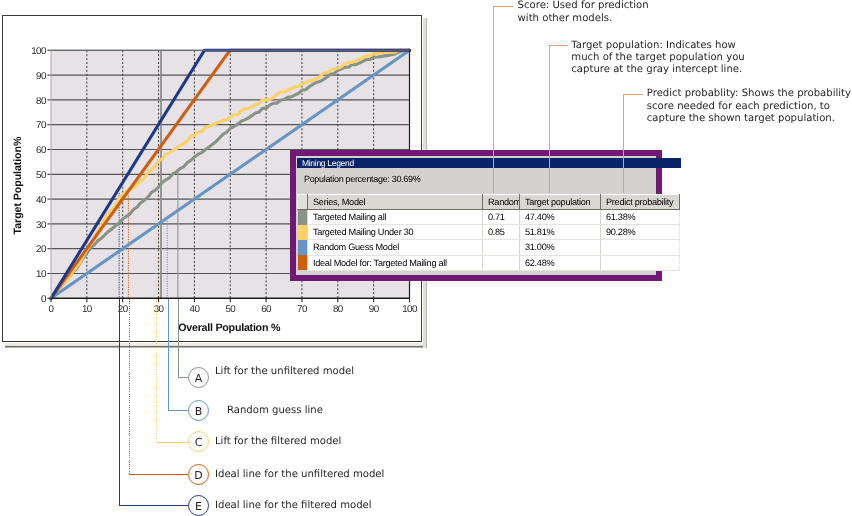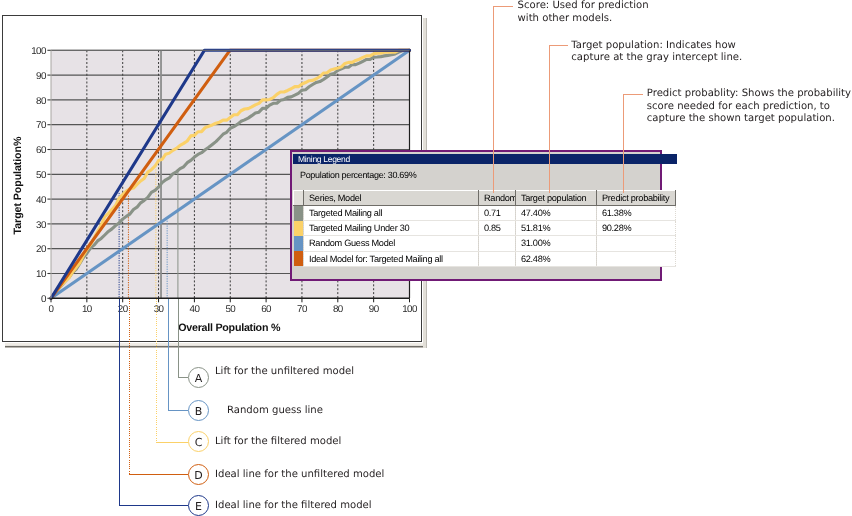--- a/index.html
+++ b/index.html
@@ -8,21 +8,21 @@
   *{-webkit-font-smoothing:antialiased;}
   .abs{position:absolute;}
 
   
   #chart-frame{left:2px;top:15px;width:420px;height:327px;background:#fff;border:1px solid #3b3b3b;box-sizing:border-box;}
   #chart-frame-shadow{left:5px;top:343px;width:422px;height:5px;background:linear-gradient(#efece6 0 1.5px,#e4e1da 1.5px 3px,#6f6d68 3px 4.2px,#b9b6b0 4.2px 5px);}
   #chart-frame-shadow2{left:423px;top:18px;width:4px;height:330px;background:linear-gradient(to right,#e2dfd8 0 3px,#bdbab4 3px 4px);}
 
   
   #legend-panel{left:290px;top:150px;width:372px;height:131px;background:#d4d2ce;
-                border:2px solid #701a75;box-sizing:border-box;}
+                border:6px solid #701a75;box-sizing:border-box;}
   #legend-title{position:absolute;left:1px;top:2px;width:384px;height:10px;background:#0a2468;color:#fff;
                 font-size:8.5px;line-height:10px;padding-left:5px;box-sizing:border-box;letter-spacing:-0.3px;}
   #legend-pop{position:absolute;left:8px;top:18px;font-size:9px;letter-spacing:-0.32px;color:#000;}
   #legend-table{position:absolute;left:1px;top:38px;width:383px;border-collapse:collapse;font-size:9.2px;
                 letter-spacing:-0.3px;table-layout:fixed;}
   #legend-table th{background:#d9d7d2;border:1px solid #6f6d68;border-top-color:#ffffff;border-left-color:#ffffff;
                    font-weight:normal;text-align:left;padding:0 0 0 5px;height:15px;color:#000;box-sizing:border-box;
                    overflow:hidden;white-space:nowrap;vertical-align:middle;}
   #legend-table td{background:#fff;border-bottom:1px solid #e6e4e0;border-right:1px dotted #ddd9d2;
                    padding:0 0 0 5px;height:15.2px;color:#000;
@@ -188,20 +188,21 @@
     <div class="abs cl" style="left: 492.9px; top: 5.7px; width: 1px; height: 187.3px;"></div>
     <div class="abs cl" style="left: 492.9px; top: 5.7px; width: 20.1px; height: 1px;"></div>
     <div class="abs callout-text" style="left: 517.6px; top: 0.3px;">
       <div>Score: Used for prediction</div>
       <div>with other models.</div>
     </div>
     <div class="abs cl" style="left: 548.6px; top: 44.9px; width: 1px; height: 148.1px;"></div>
     <div class="abs cl" style="left: 548.6px; top: 44.9px; width: 19.5px; height: 1px;"></div>
     <div class="abs callout-text" style="left: 571.3px; top: 39.6px;">
       <div>Target population: Indicates how</div>
+      <div>much of the target population you</div>
       <div>capture at the gray intercept line.</div>
     </div>
     <div class="abs cl" style="left: 623.4px; top: 93.7px; width: 1px; height: 99.3px;"></div>
     <div class="abs cl" style="left: 623.4px; top: 93.7px; width: 20px; height: 1px;"></div>
     <div class="abs callout-text" style="left: 646.8px; top: 88.3px;">
       <div>Predict probablity: Shows the probability</div>
       <div>score needed for each prediction, to</div>
       <div>capture the shown target population.</div>
     </div>
   </div>

